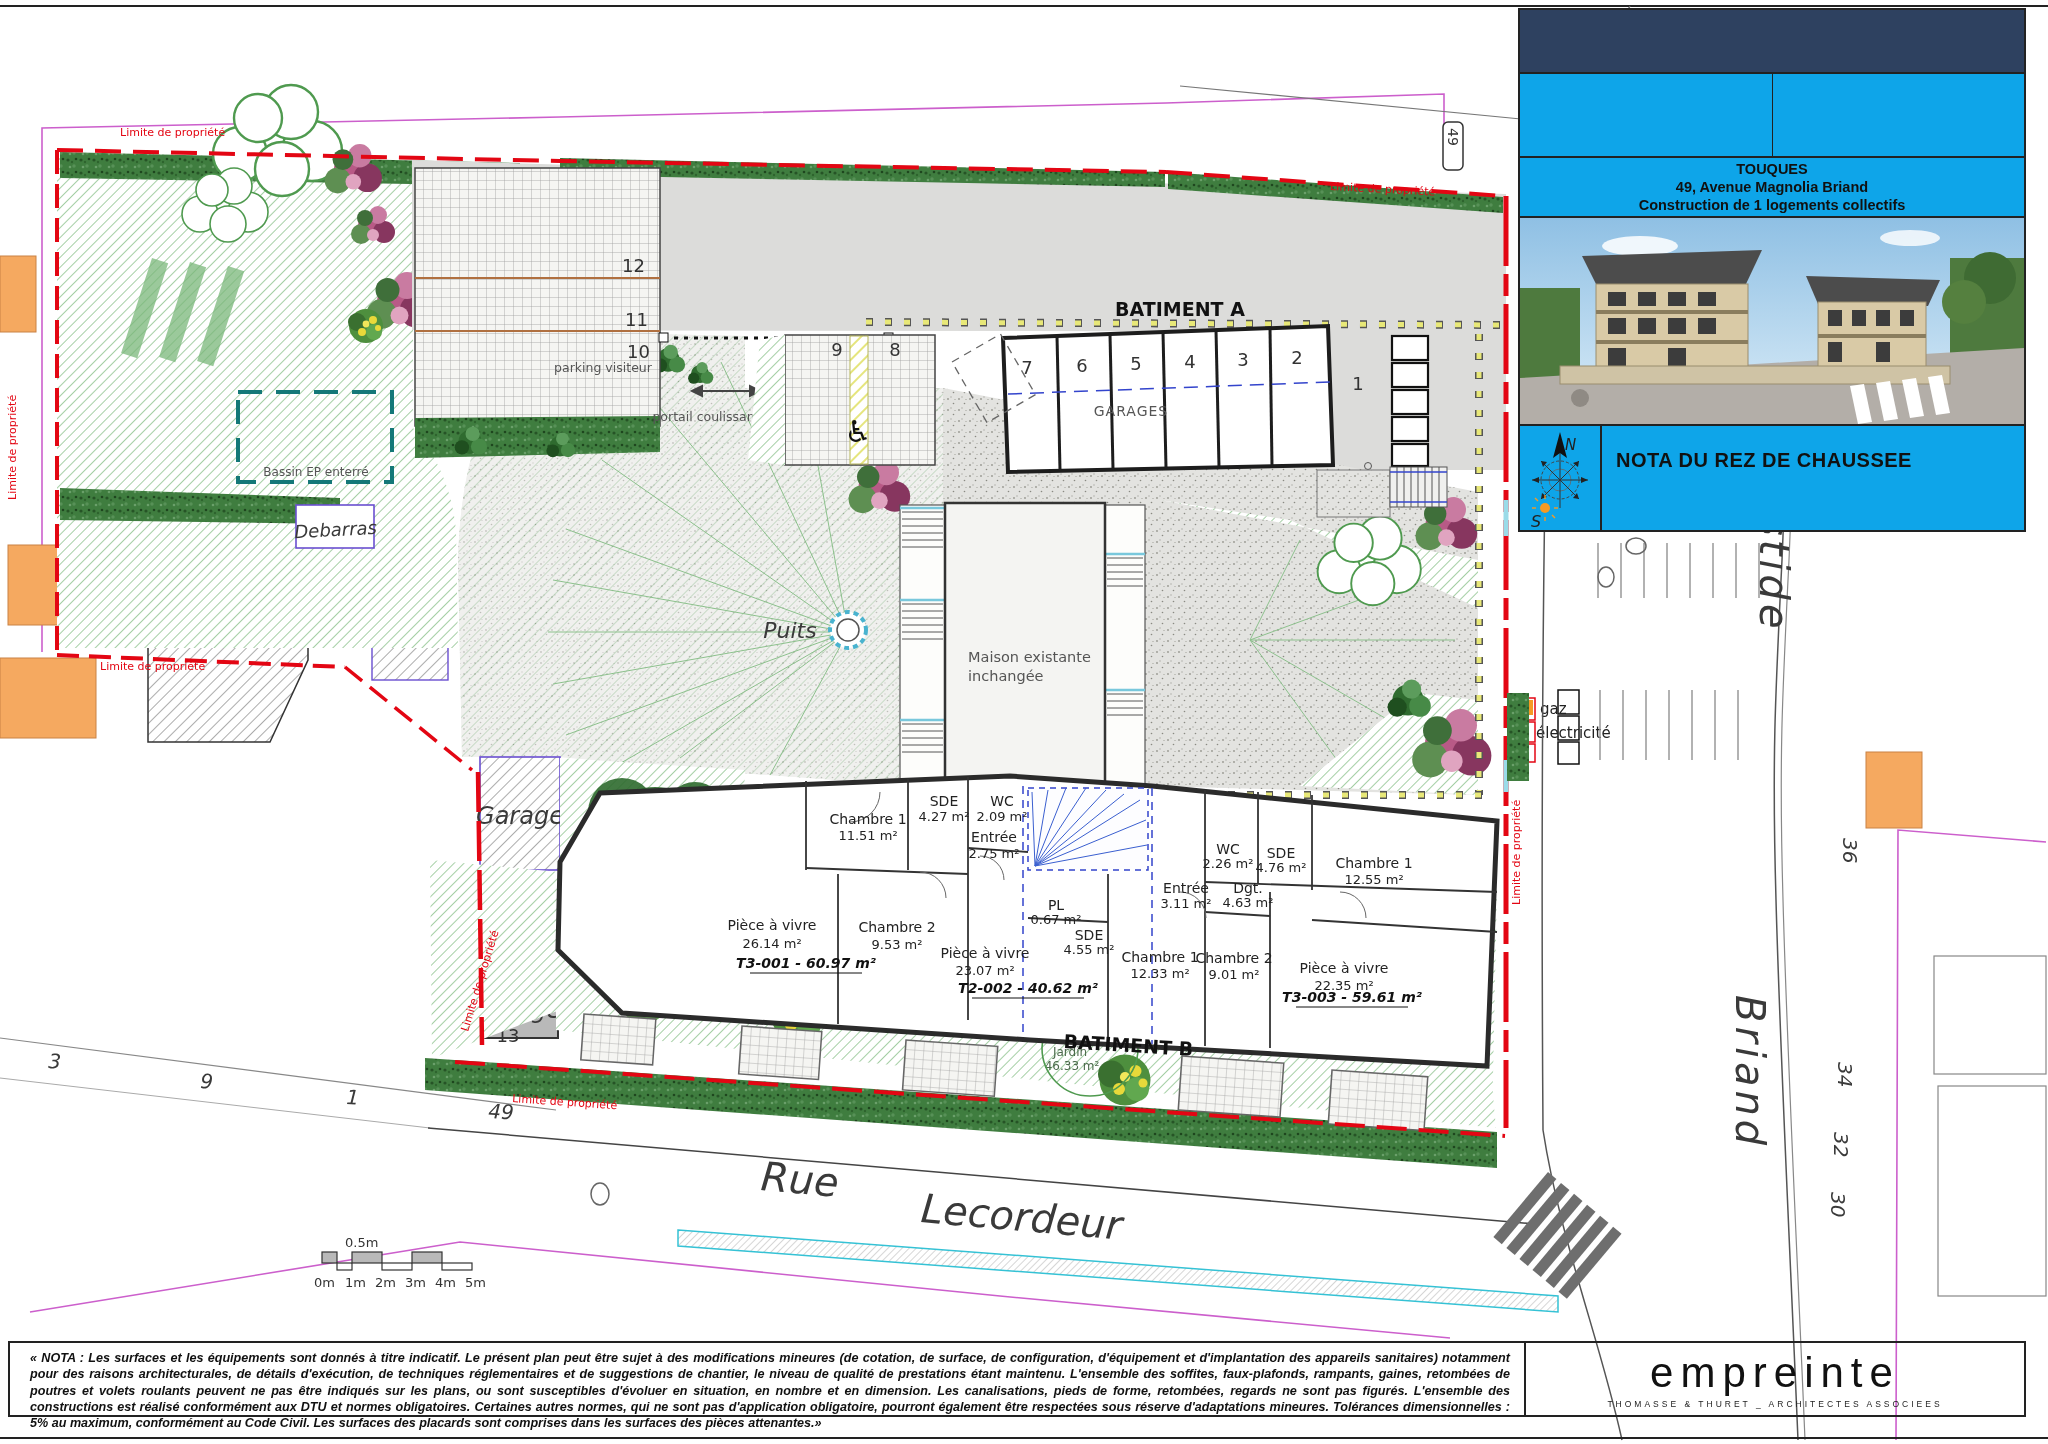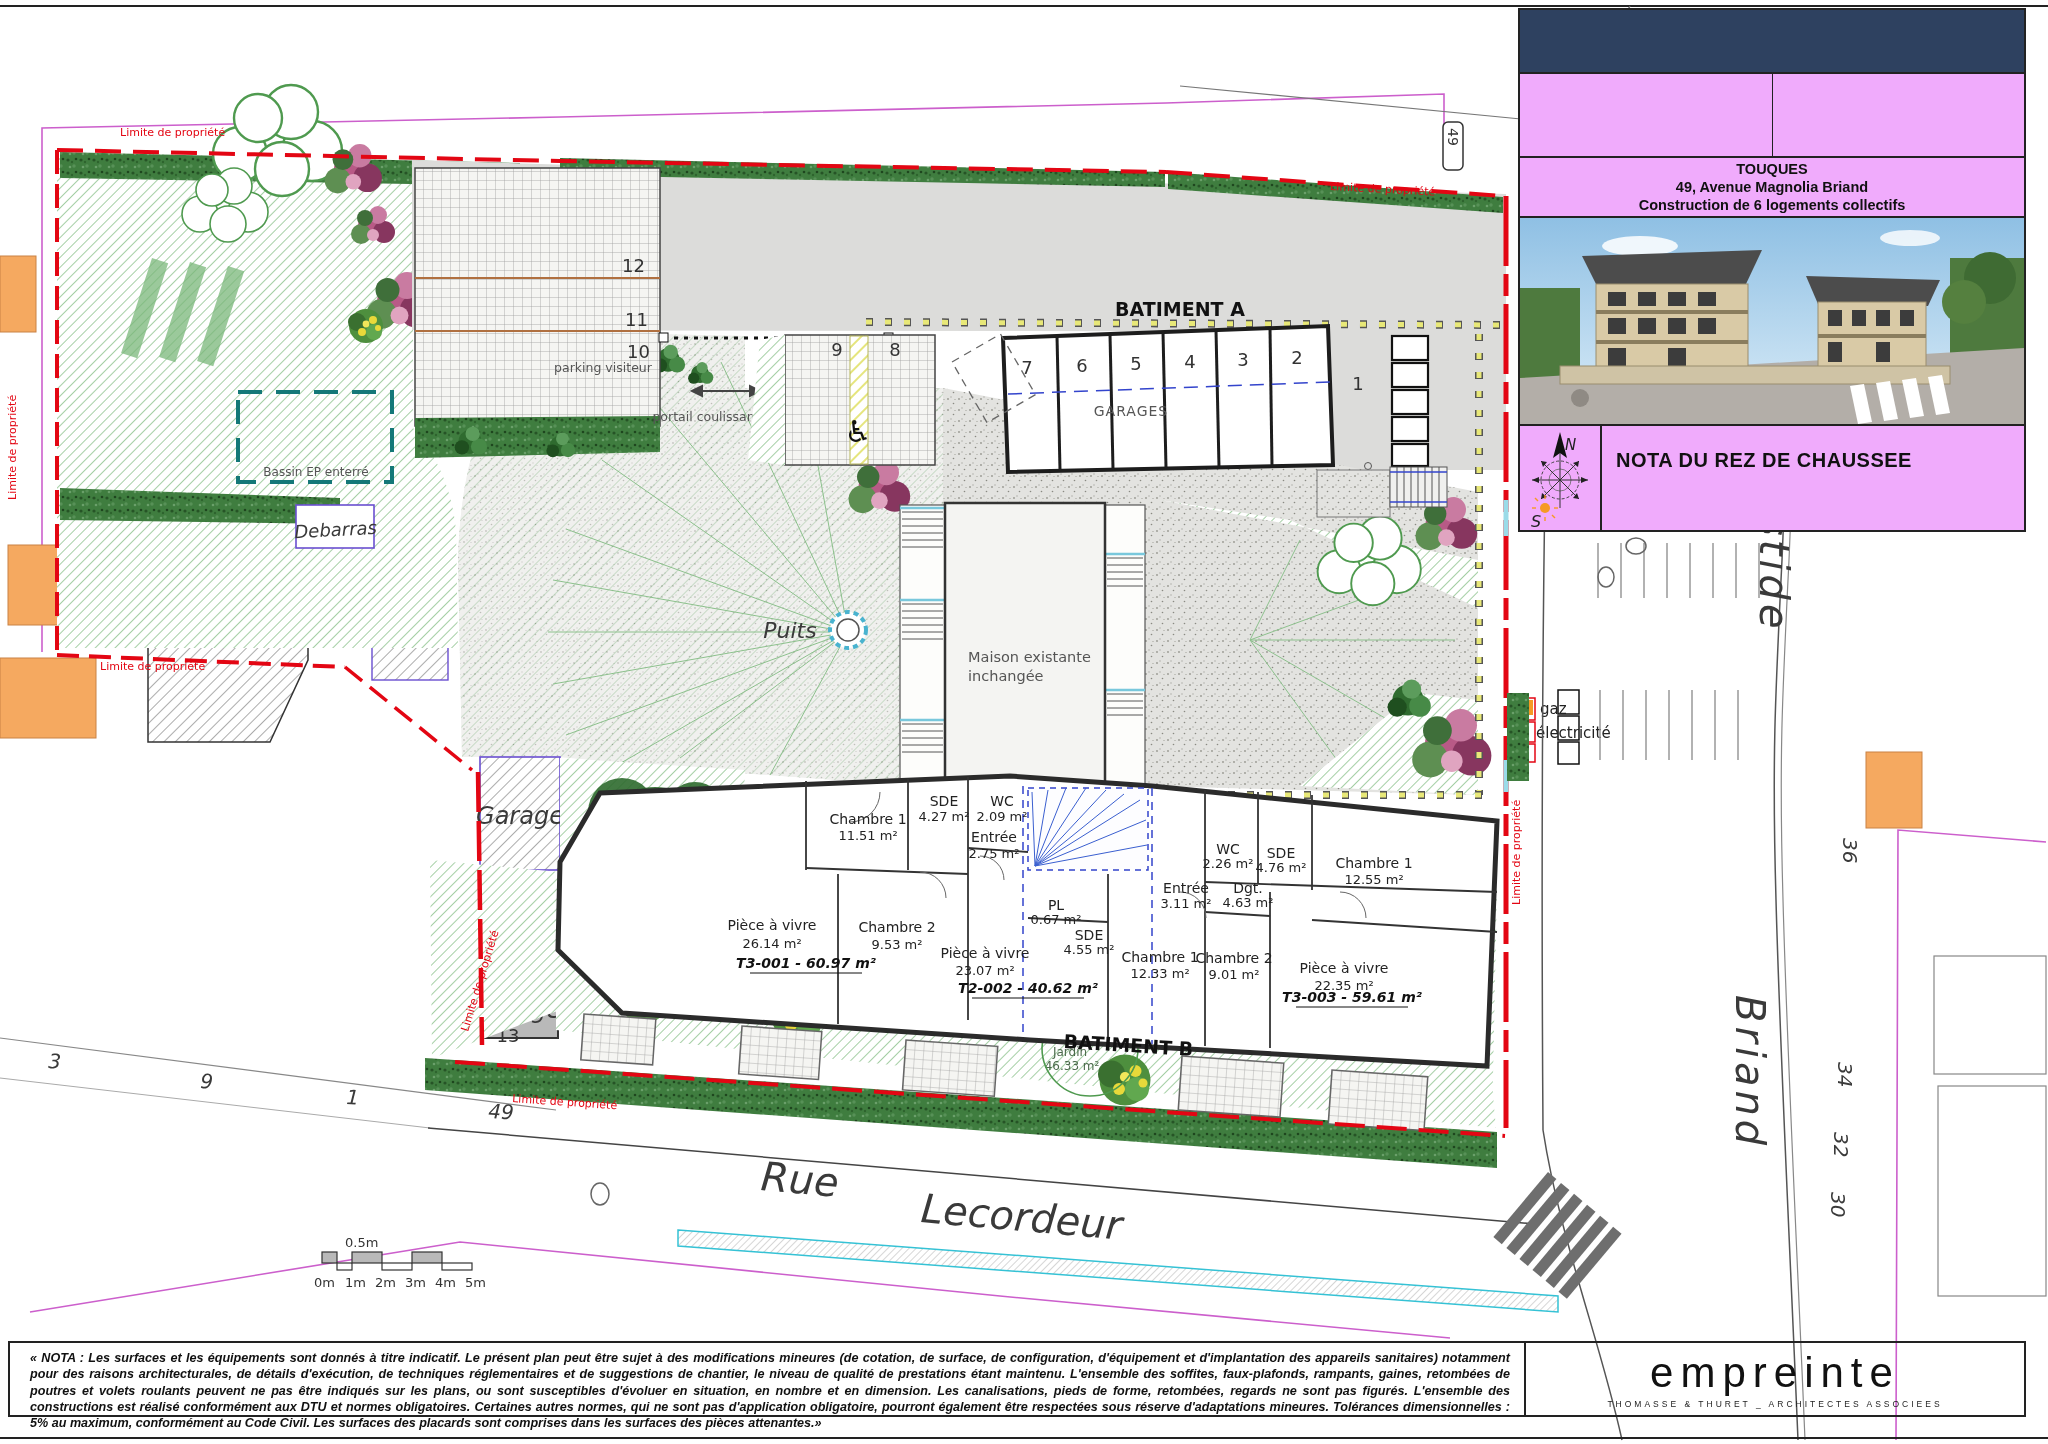--- a/index.html
+++ b/index.html
@@ -11,21 +11,21 @@
   .ar{font-size:13px;fill:#222;}
   .tot{font-size:14px;font-style:italic;font-weight:bold;fill:#111;}
   .bigb{font-weight:bold;font-size:19px;fill:#111;}
   .hand{font-style:italic;fill:#3a3a3a;}
   .red{fill:#e30613;font-size:11px;}
   .gray{fill:#555;}
   .grn{fill:#4c6a4c;}
   .num{font-size:18px;fill:#333;}
 
   
-  .tb{position:absolute;left:1518px;top:8px;width:508px;background:#f0abfc;
+  .tb{position:absolute;left:1518px;top:8px;width:508px;background:#0ea5e9;
       border:2px solid #222;box-sizing:border-box;}
   .tb-band{height:62px;background:#2e4160;border-bottom:2px solid #222;}
   .tb-empty{height:82px;display:flex;border-bottom:2px solid #222;}
   .tb-empty>div{flex:1;}
   .tb-empty>div:first-child{border-right:1.5px solid #222;}
   .tb-addr{height:58px;border-bottom:2px solid #222;display:flex;flex-direction:column;
            justify-content:center;text-align:center;font-weight:bold;font-size:14.5px;line-height:1.25;color:#111;}
   .tb-render{height:206px;border-bottom:2px solid #222;overflow:hidden;}
   .tb-bottom{height:104px;display:flex;}
   .tb-compass{width:80px;border-right:2px solid #222;display:flex;align-items:center;justify-content:center;}
@@ -658,21 +658,21 @@
 
 <div class="tb">
   <div class="tb-band"></div>
   <div class="tb-empty">
         <div></div>
         <div></div>
       </div>
   <div class="tb-addr">
     <div>TOUQUES</div>
     <div>49, Avenue Magnolia Briand</div>
-    <div>Construction de 6 logements collectifs</div>
+    <div>Construction de 1 logements collectifs</div>
   </div>
   <div class="tb-render">
     <svg width="504" height="206" viewBox="0 0 504 206">
       <defs>
         <linearGradient id="sky" x1="0" y1="0" x2="0" y2="1">
           <stop offset="0" stop-color="#8fc0e4"></stop>
               <stop offset="1" stop-color="#dcedf8"></stop>
         </linearGradient>
       </defs>
       <rect width="504" height="206" fill="url(#sky)"></rect>

